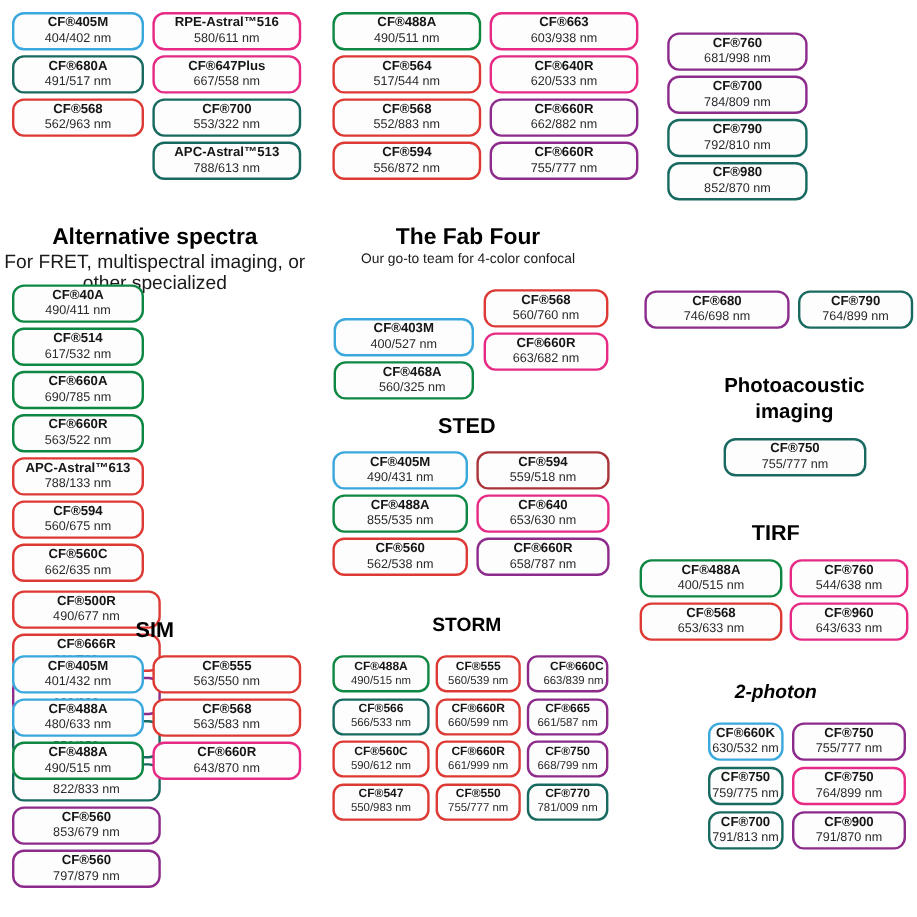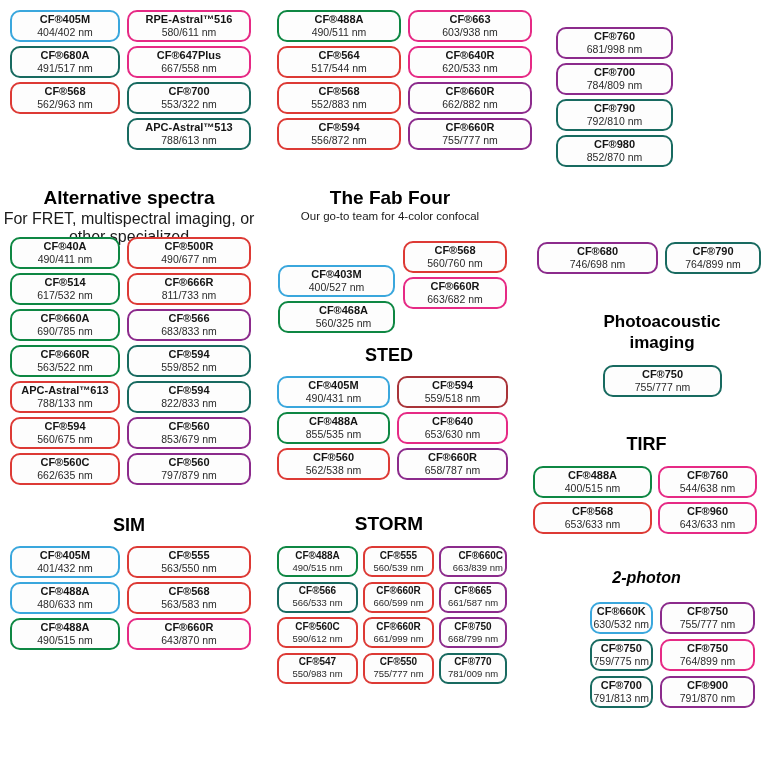--- a/index.html
+++ b/index.html
@@ -23,21 +23,21 @@
   #groupA .col:nth-child(1){width:110px;}
   #groupA .col:nth-child(2){width:124px;}
   #groupB{left:277px;top:10px;}
   #groupB .col{width:124px;}
   #groupC{left:556px;top:27px;}
   #groupC .col{width:117px;}
 
   
   #alt-title{left:0;top:187px;width:258px;font-size:19px;}
   #alt-sub{left:0;top:210px;width:258px;font-size:16px;}
-  #alt-pills{left:10px;top:237px;}
+  #alt-pills{left:10px;top:237px;flex-direction:column;}
   #alt-pills .col:nth-child(1){width:110px;}
   #alt-pills .col:nth-child(2){width:124px;}
 
   
   #fab-title{left:270px;top:187px;width:240px;font-size:19px;}
   #fab-sub{left:270px;top:210px;width:240px;font-size:11.5px;}
   #fab-pills{left:278px;top:241px;gap:8px;}
   #fab-pills .col:nth-child(1){width:117px;margin-top:24px;}
   #fab-pills .col:nth-child(2){width:104px;}
 
@@ -63,21 +63,21 @@
   #tirf-pills .col:nth-child(1){width:119px;}
   #tirf-pills .col:nth-child(2){width:99px;}
 
   
   #sim-title{left:0;top:515px;width:258px;font-size:18px;}
   #sim-pills{left:10px;top:546px;}
   #sim-pills .col:nth-child(1){width:110px;}
   #sim-pills .col:nth-child(2){width:124px;}
 
   
-  #storm-title{left:270px;top:513px;width:238px;font-size:19px;}
+  #storm-title{left:270px;top:513px;width:238px;font-size:16px;}
   #storm-pills{left:277px;top:546px;gap:5px;}
   #storm-pills .col{gap:4.5px;}
   #storm-pills .col:nth-child(1){width:81px;}
   #storm-pills .col:nth-child(2){width:71px;}
   #storm-pills .col:nth-child(3){width:68px;}
   #storm-pills .pill{height:31px;border-radius:9px;}
   #storm-pills .dye-name{font-size:10px;line-height:12px;}
   #storm-pills .dye-wl{font-size:9.5px;line-height:12px;}
 
   

